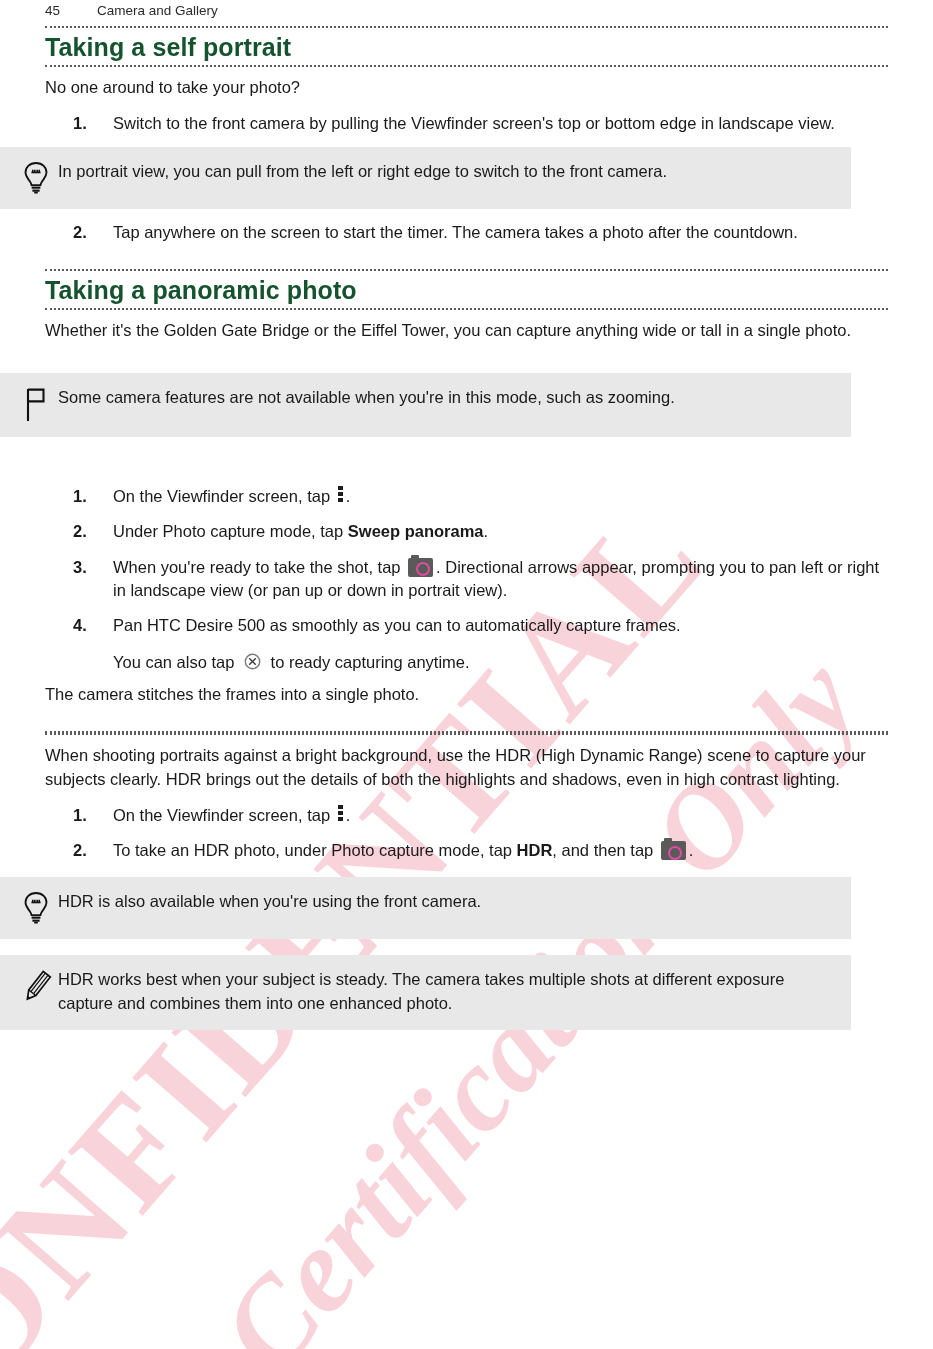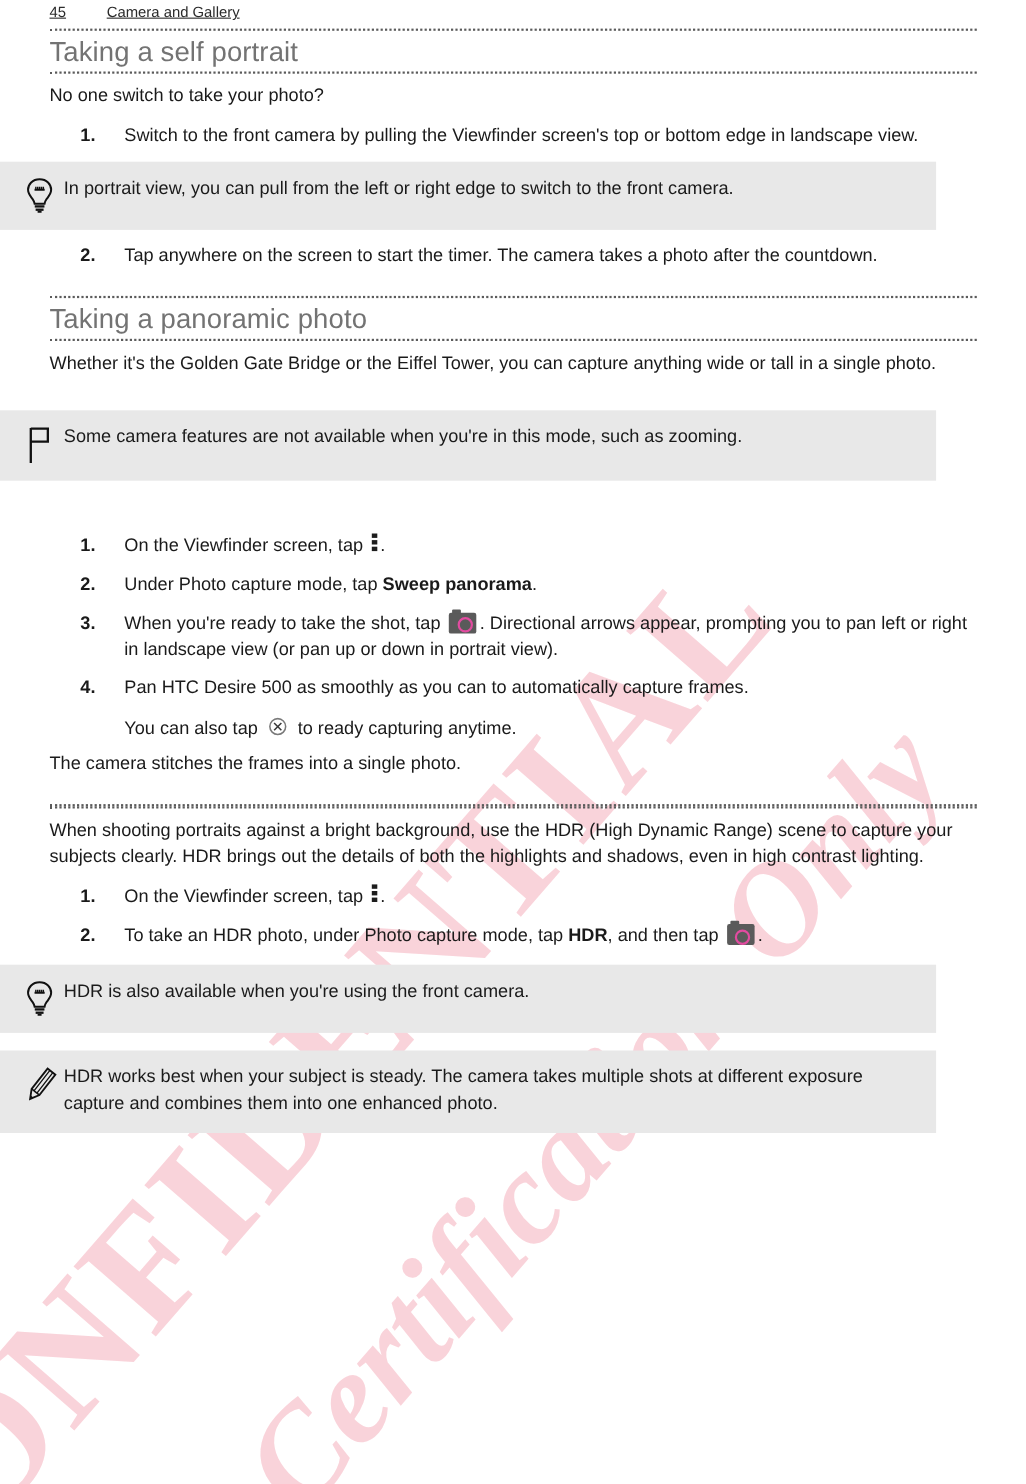--- a/index.html
+++ b/index.html
@@ -57,36 +57,35 @@
   }
 
   .header {
     padding: 3px 0 0 45px;
     font-size: 13.5px;
     color: #2b2b2b;
     display: flex;
     gap: 30px;
     height: 26px;
     align-items: flex-start;
-    text-decoration: underline;
   }
   .header .pg { width: 22px; }
 
   .content { padding: 0 45px 0 45px; }
 
   .rule-dots {
     height: 0;
     border-top: 2px dotted #5b5b5b;
     margin: 0;
   }
 
   h2.section-title {
     font-size: 25px;
-    font-weight: normal;
-    color: #737373;
+    font-weight: bold;
+    color: #14532d;
     margin: 0;
     padding: 5px 0 3px 0;
     line-height: 1.16;
     letter-spacing: 0.1px;
   }
 
   p.body-text {
     font-size: 16.5px;
     line-height: 1.45;
     margin: 0;
@@ -214,21 +213,21 @@
     <span class="pg">45</span>
     <span>Camera and Gallery</span>
   </div>
 
   <div class="content">
 
     <div class="rule-dots"></div>
     <h2 class="section-title">Taking a self portrait</h2>
     <div class="rule-dots"></div>
 
-    <p class="body-text">No one switch to take your photo?</p>
+    <p class="body-text">No one around to take your photo?</p>
 
     <ol class="steps">
       <li>
         <span class="num">1.</span>
         <span>Switch to the front camera by pulling the Viewfinder screen's top or bottom edge in landscape view.</span>
       </li>
     </ol>
   </div>
 
   <div style="height:12px"></div>

